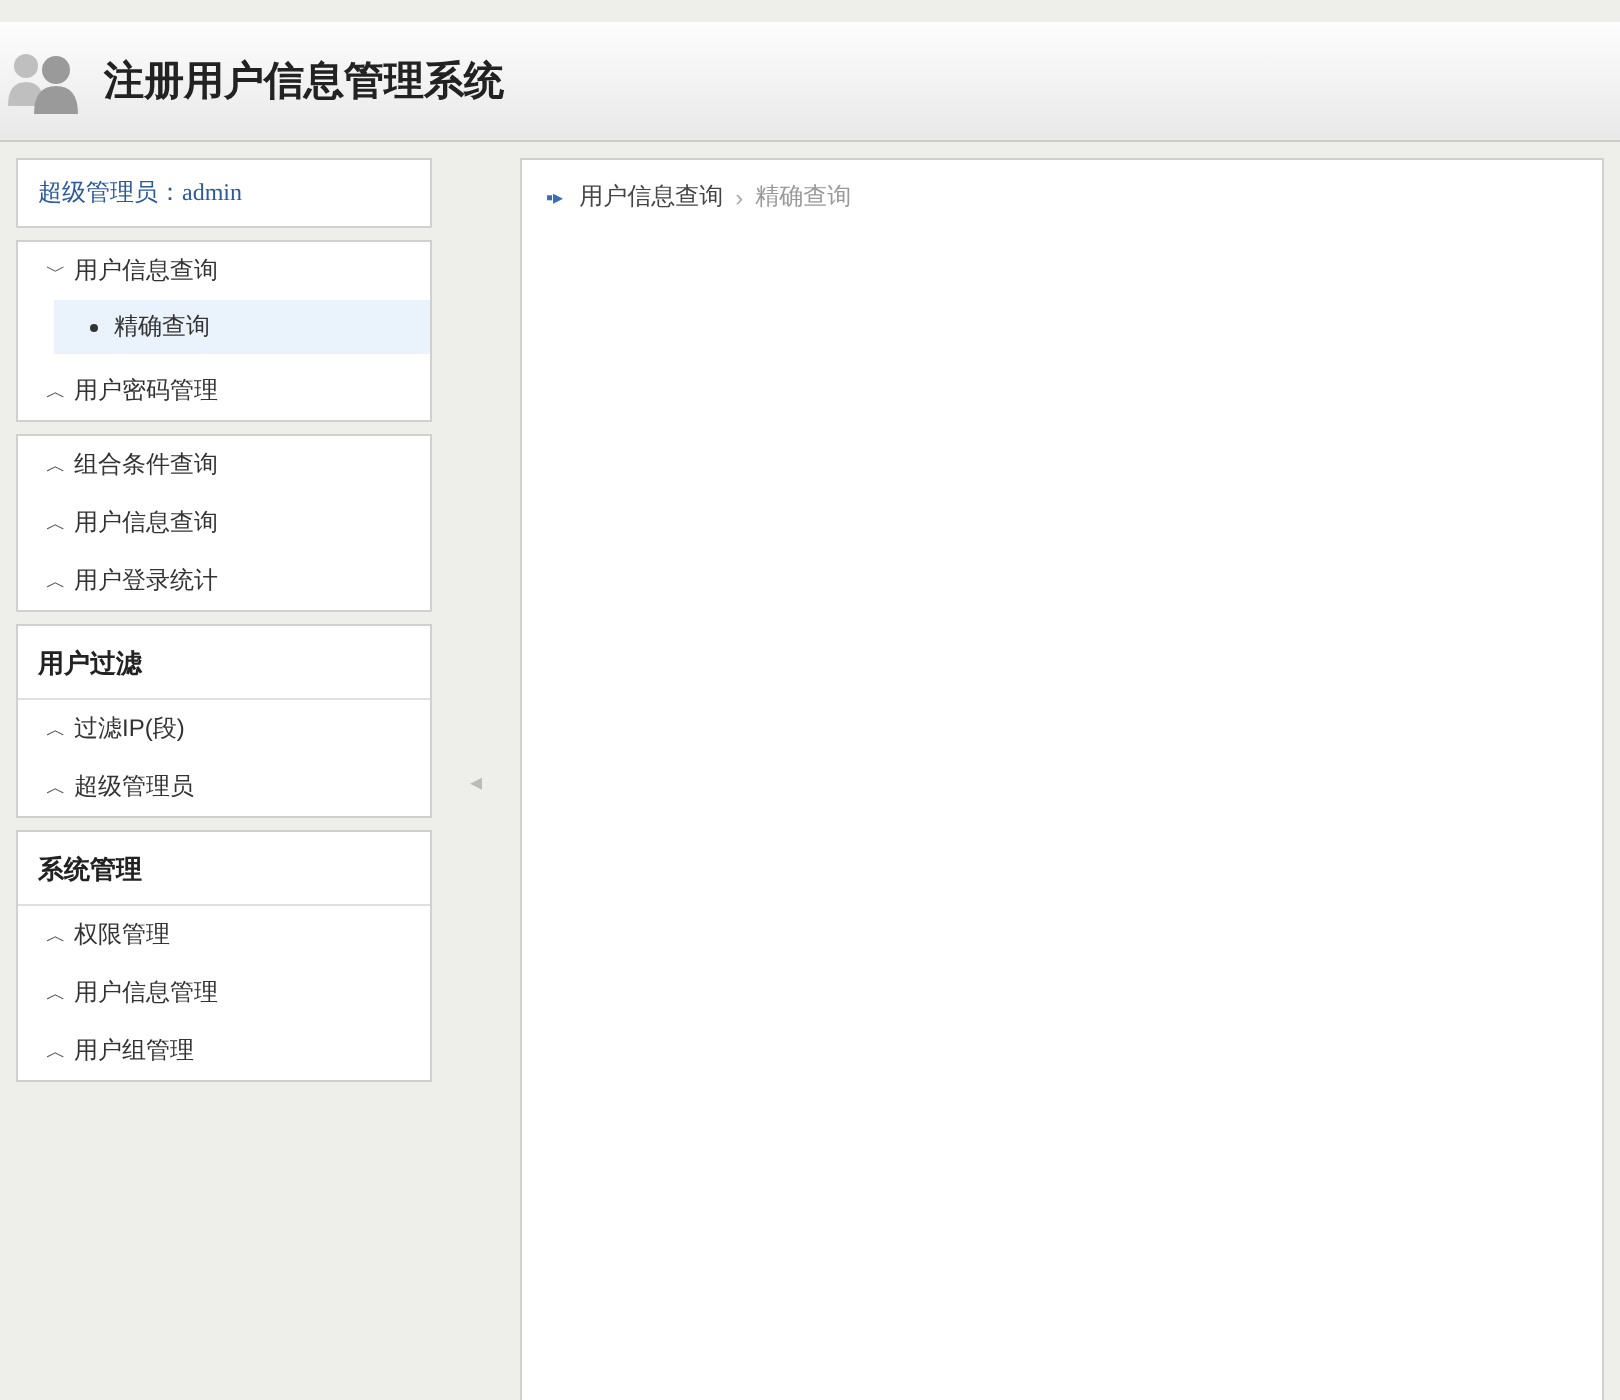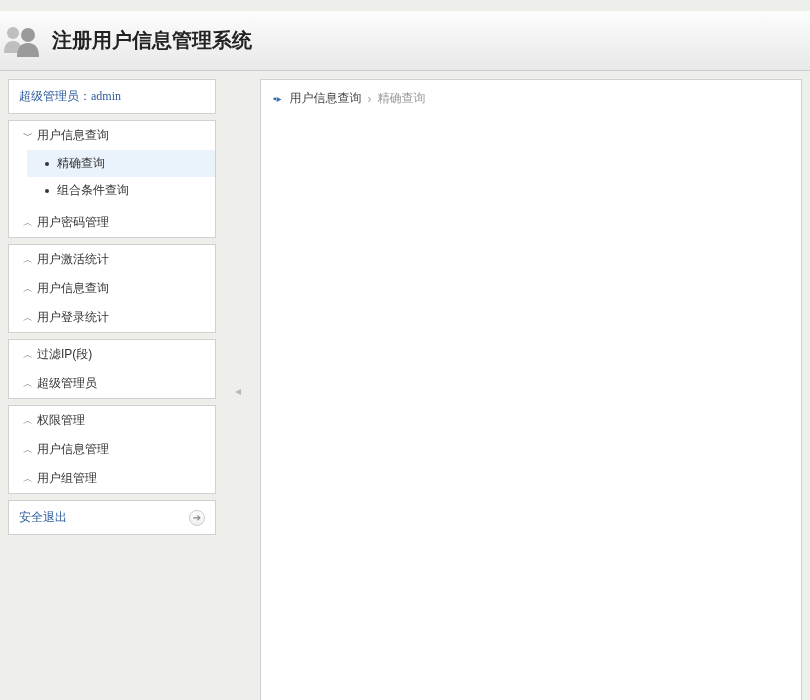--- a/index.html
+++ b/index.html
@@ -52,76 +52,70 @@
     <div class="panel">
       <div class="menu-item expanded">
         <span class="arrow">﹀</span>
         <span>用户信息查询</span>
       </div>
       <div class="submenu">
         <div class="submenu-item active">
           <span class="bullet"></span>
           <span>精确查询</span>
         </div>
-        <div class="submenu-item">
-          <span class="bullet"></span>
-          <span>组合条件查询</span>
-        </div>
       </div>
       <div class="menu-item">
         <span class="arrow">︿</span>
         <span>用户密码管理</span>
       </div>
     </div>
 
     <div class="panel">
       <div class="menu-item">
         <span class="arrow">︿</span>
-        <span>用户激活统计</span>
+        <span>组合条件查询</span>
       </div>
       <div class="menu-item">
         <span class="arrow">︿</span>
         <span>用户信息查询</span>
       </div>
       <div class="menu-item">
         <span class="arrow">︿</span>
         <span>用户登录统计</span>
       </div>
     </div>
 
     <div class="panel">
+      <div class="section-title">用户过滤</div>
       <div class="menu-item">
         <span class="arrow">︿</span>
         <span>过滤IP(段)</span>
       </div>
       <div class="menu-item">
         <span class="arrow">︿</span>
         <span>超级管理员</span>
       </div>
     </div>
 
     <div class="panel">
+      <div class="section-title">系统管理</div>
       <div class="menu-item">
         <span class="arrow">︿</span>
         <span>权限管理</span>
       </div>
       <div class="menu-item">
         <span class="arrow">︿</span>
         <span>用户信息管理</span>
       </div>
       <div class="menu-item">
         <span class="arrow">︿</span>
         <span>用户组管理</span>
       </div>
     </div>
 
-    <div class="panel logout-bar">
-      <span>安全退出</span>
-      <span class="logout-arrow">➔</span>
-    </div>
   </div>
 
   <div class="divider">
     <div class="divider-handle">◂</div>
   </div>
 
   <div class="content">
     <div class="breadcrumb">
       <span class="bc-icon">▪▸</span>
       <span>用户信息查询</span>

